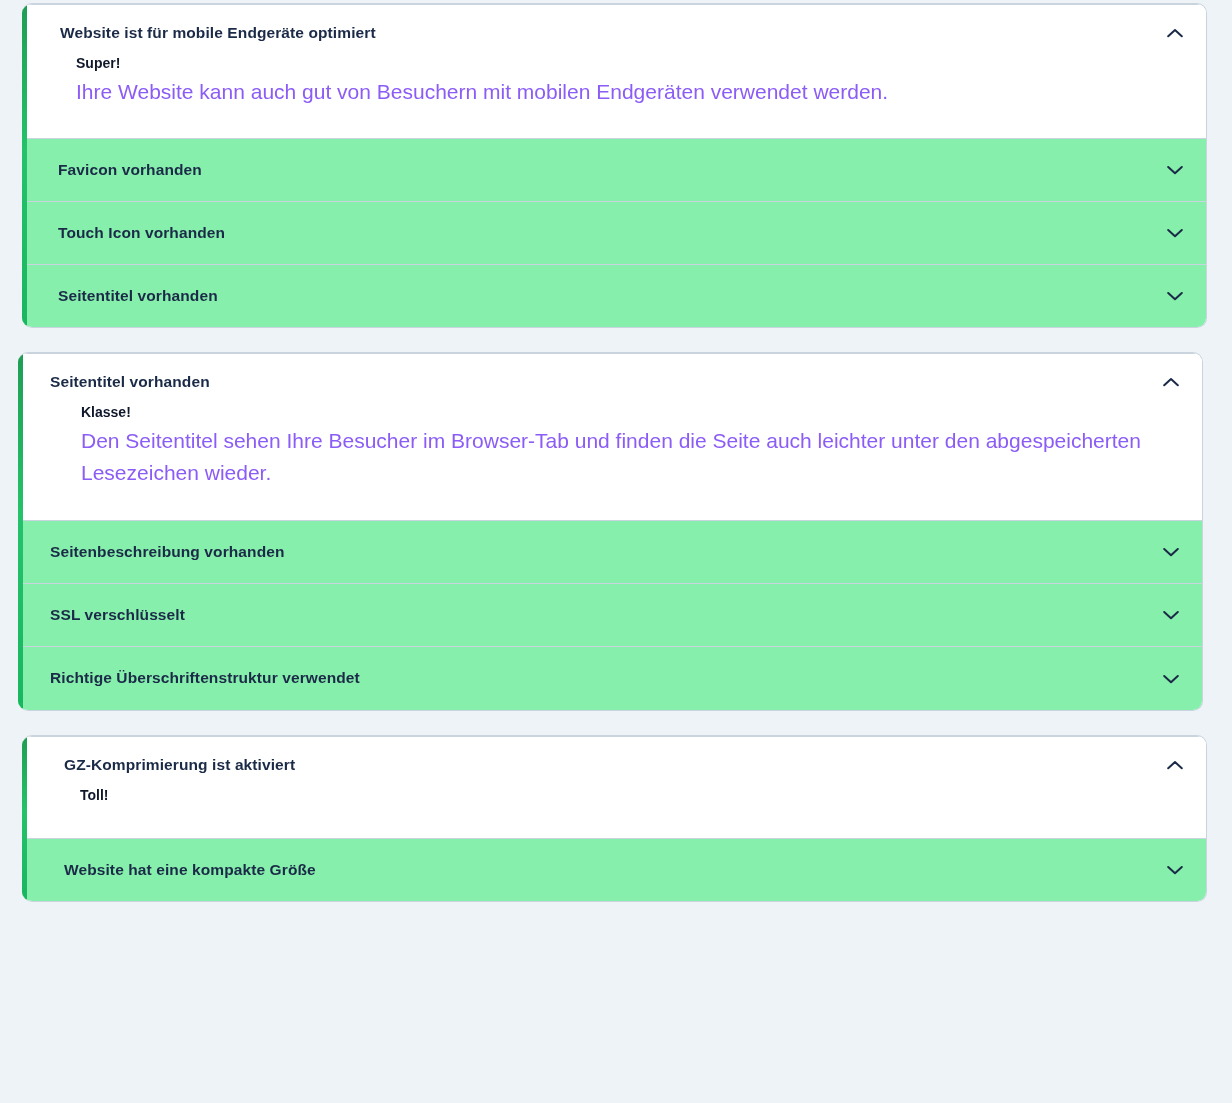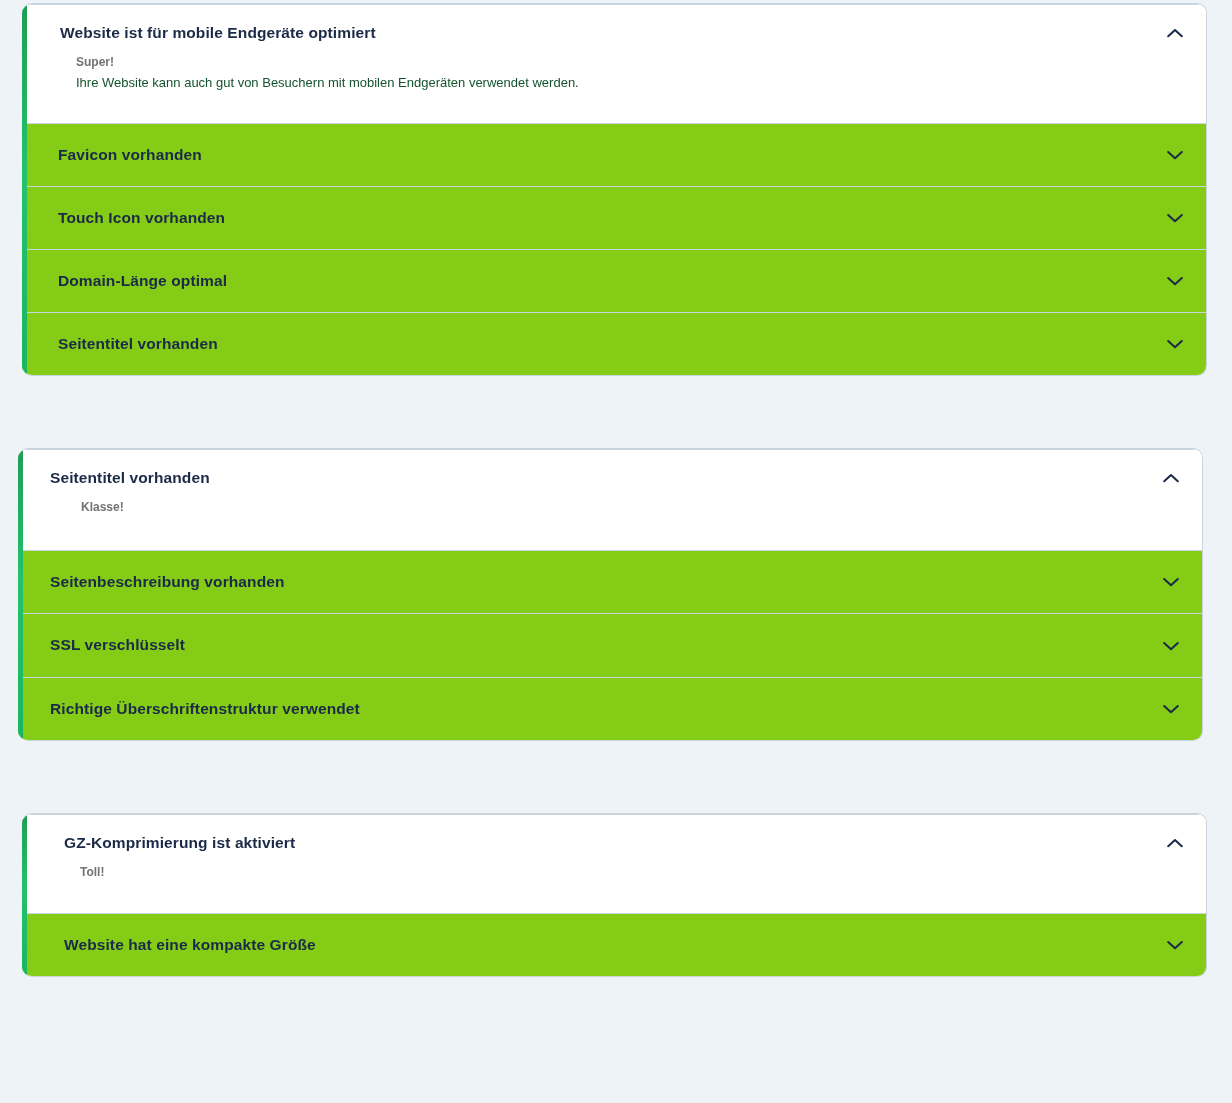--- a/index.html
+++ b/index.html
@@ -16,21 +16,20 @@
     overflow: hidden;
   }
 
   .page {
     width: 1232px;
     height: 1103px;
     box-sizing: border-box;
     display: flex;
     flex-direction: column;
     background: #eef3f7;
-    gap: 48px;
   }
 
   
   .card {
     position: relative;
     background: #ffffff;
     border: 1px solid #c9d4de;
     border-left: none;
     border-radius: 10px;
     box-sizing: border-box;
@@ -60,21 +59,21 @@
 
   
   .acc-item {
     position: relative;
     border-top: 1px solid #c9d4de;
   }
   .acc-item:first-child {
     border-top: none;
   }
   .acc-item.collapsed {
-    background: #84cc16;
+    background: #86efac;
   }
   .acc-item.expanded {
     background: #ffffff;
   }
 
   .acc-header {
     display: flex;
     align-items: center;
     justify-content: space-between;
     box-sizing: border-box;
@@ -104,30 +103,30 @@
     align-items: center;
     justify-content: center;
     margin-left: 14px;
   }
   .chev svg { display: block; }
 
   .acc-body {
     padding: 2px 30px 30px 54px;
   }
   .acc-verdict {
-    font-size: 12px;
+    font-size: 14px;
     font-weight: bold;
-    color: #737373;
+    color: #0f172a;
     line-height: 1.5;
     margin: 0 0 2px 0;
   }
   .acc-text {
-    font-size: 13px;
+    font-size: 21px;
     font-weight: normal;
-    color: #14532d;
+    color: #8b5cf6;
     line-height: 1.5;
     margin: 0;
   }
 
   
   .card-2 .acc-body { padding: 2px 30px 32px 48px; margin-left: 15px; }
   .card-3 .acc-body { padding: 2px 18px 30px 58px; }
   .card-2 .acc-item.expanded > .acc-header { padding: 18px 22px 8px 32px; }
   .card-2 .acc-item.collapsed > .acc-header { padding: 21px 22px 21px 32px; }
   .card-3 .acc-item.expanded > .acc-header { padding: 18px 22px 8px 42px; }
@@ -171,30 +170,20 @@
       <div class="acc-header">
         <span class="acc-title">Touch Icon vorhanden</span>
         <span class="chev">
           <svg width="16" height="10" viewBox="0 0 16 10">
               <path d="M1.2 2 L8 8.3 L14.8 2" fill="none" stroke="#1b2a47" stroke-width="2" stroke-linecap="round" stroke-linejoin="round"></path>
             </svg>
         </span>
       </div>
     </div>
 
-    <div class="acc-item collapsed">
-      <div class="acc-header">
-        <span class="acc-title">Domain-Länge optimal</span>
-        <span class="chev">
-          <svg width="16" height="10" viewBox="0 0 16 10">
-              <path d="M1.2 2 L8 8.3 L14.8 2" fill="none" stroke="#1b2a47" stroke-width="2" stroke-linecap="round" stroke-linejoin="round"></path>
-            </svg>
-        </span>
-      </div>
-    </div>
 
     <div class="acc-item collapsed">
       <div class="acc-header">
         <span class="acc-title">Seitentitel vorhanden</span>
         <span class="chev">
           <svg width="16" height="10" viewBox="0 0 16 10">
               <path d="M1.2 2 L8 8.3 L14.8 2" fill="none" stroke="#1b2a47" stroke-width="2" stroke-linecap="round" stroke-linejoin="round"></path>
             </svg>
         </span>
       </div>
@@ -208,20 +197,21 @@
       <div class="acc-header">
         <span class="acc-title">Seitentitel vorhanden</span>
         <span class="chev">
           <svg width="16" height="10" viewBox="0 0 16 10">
               <path d="M1.2 8.3 L8 2 L14.8 8.3" fill="none" stroke="#1b2a47" stroke-width="2" stroke-linecap="round" stroke-linejoin="round"></path>
             </svg>
         </span>
       </div>
       <div class="acc-body">
         <p class="acc-verdict">Klasse!</p>
+        <p class="acc-text">Den Seitentitel sehen Ihre Besucher im Browser-Tab und finden die Seite auch leichter unter den abgespeicherten Lesezeichen wieder.</p>
       </div>
     </div>
 
     <div class="acc-item collapsed">
       <div class="acc-header">
         <span class="acc-title">Seitenbeschreibung vorhanden</span>
         <span class="chev">
           <svg width="16" height="10" viewBox="0 0 16 10">
               <path d="M1.2 2 L8 8.3 L14.8 2" fill="none" stroke="#1b2a47" stroke-width="2" stroke-linecap="round" stroke-linejoin="round"></path>
             </svg>

